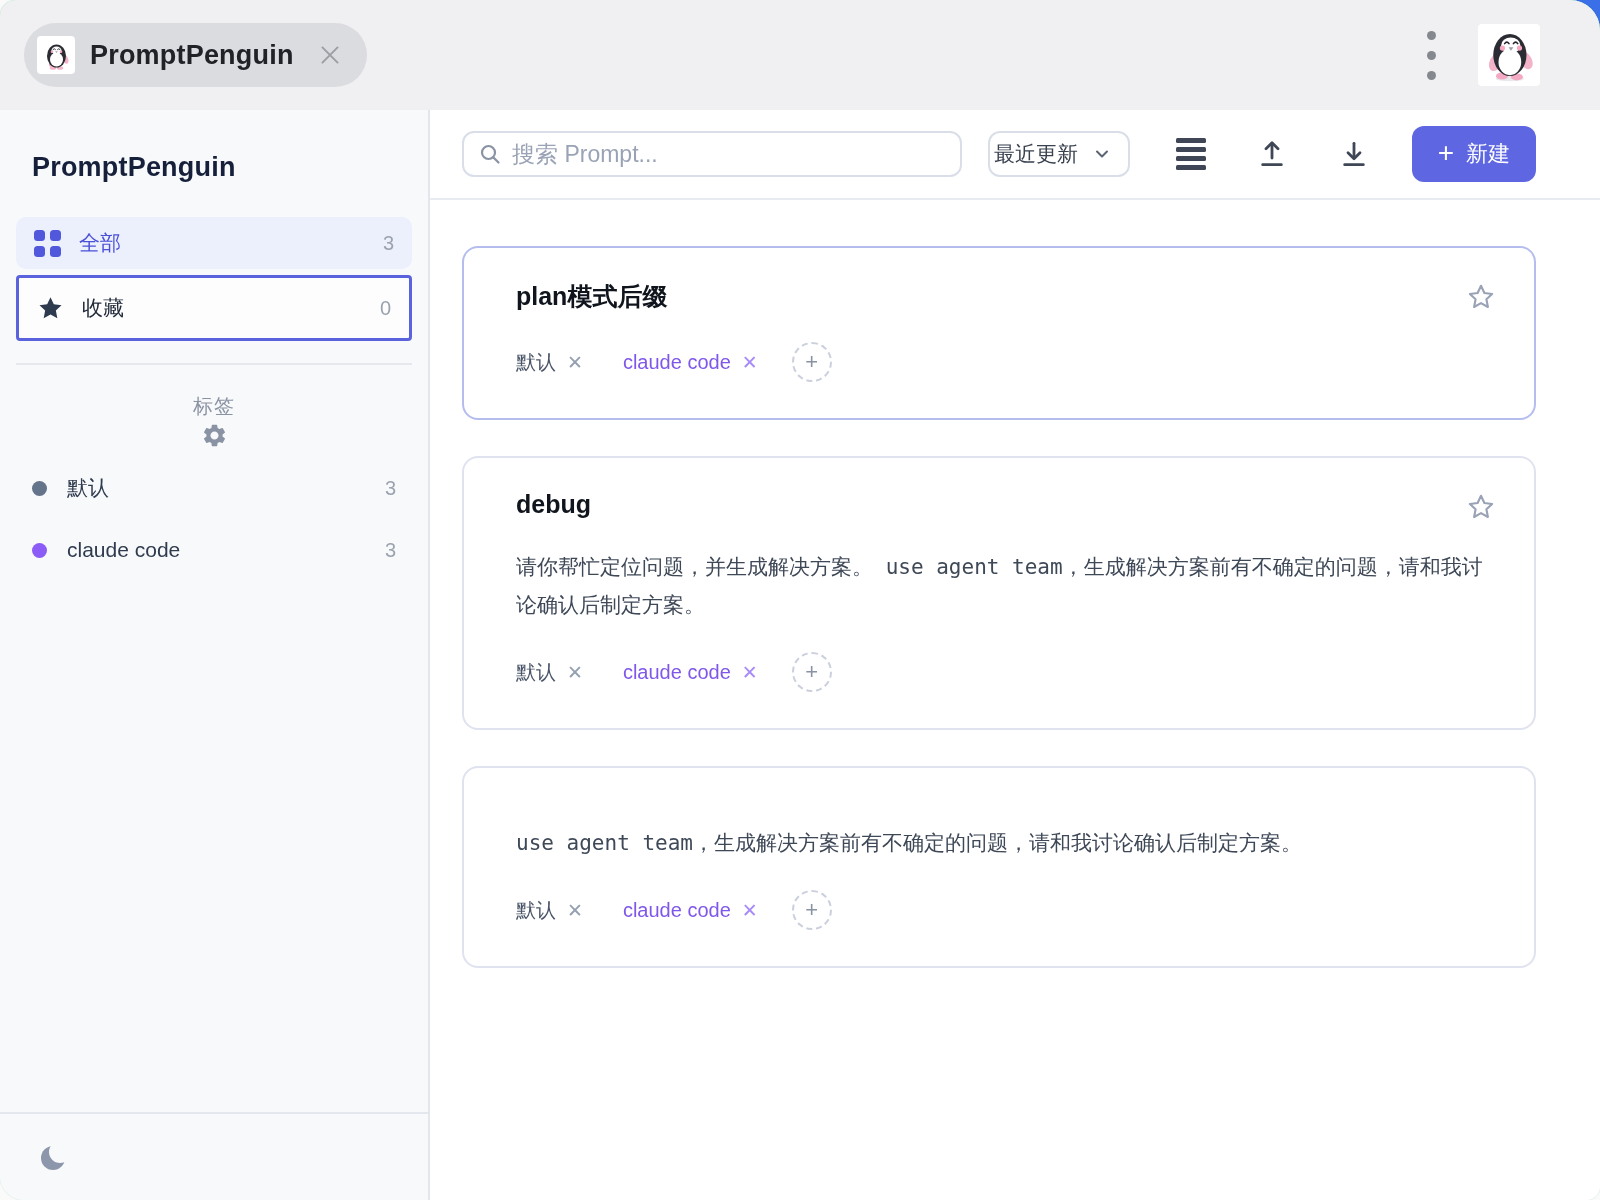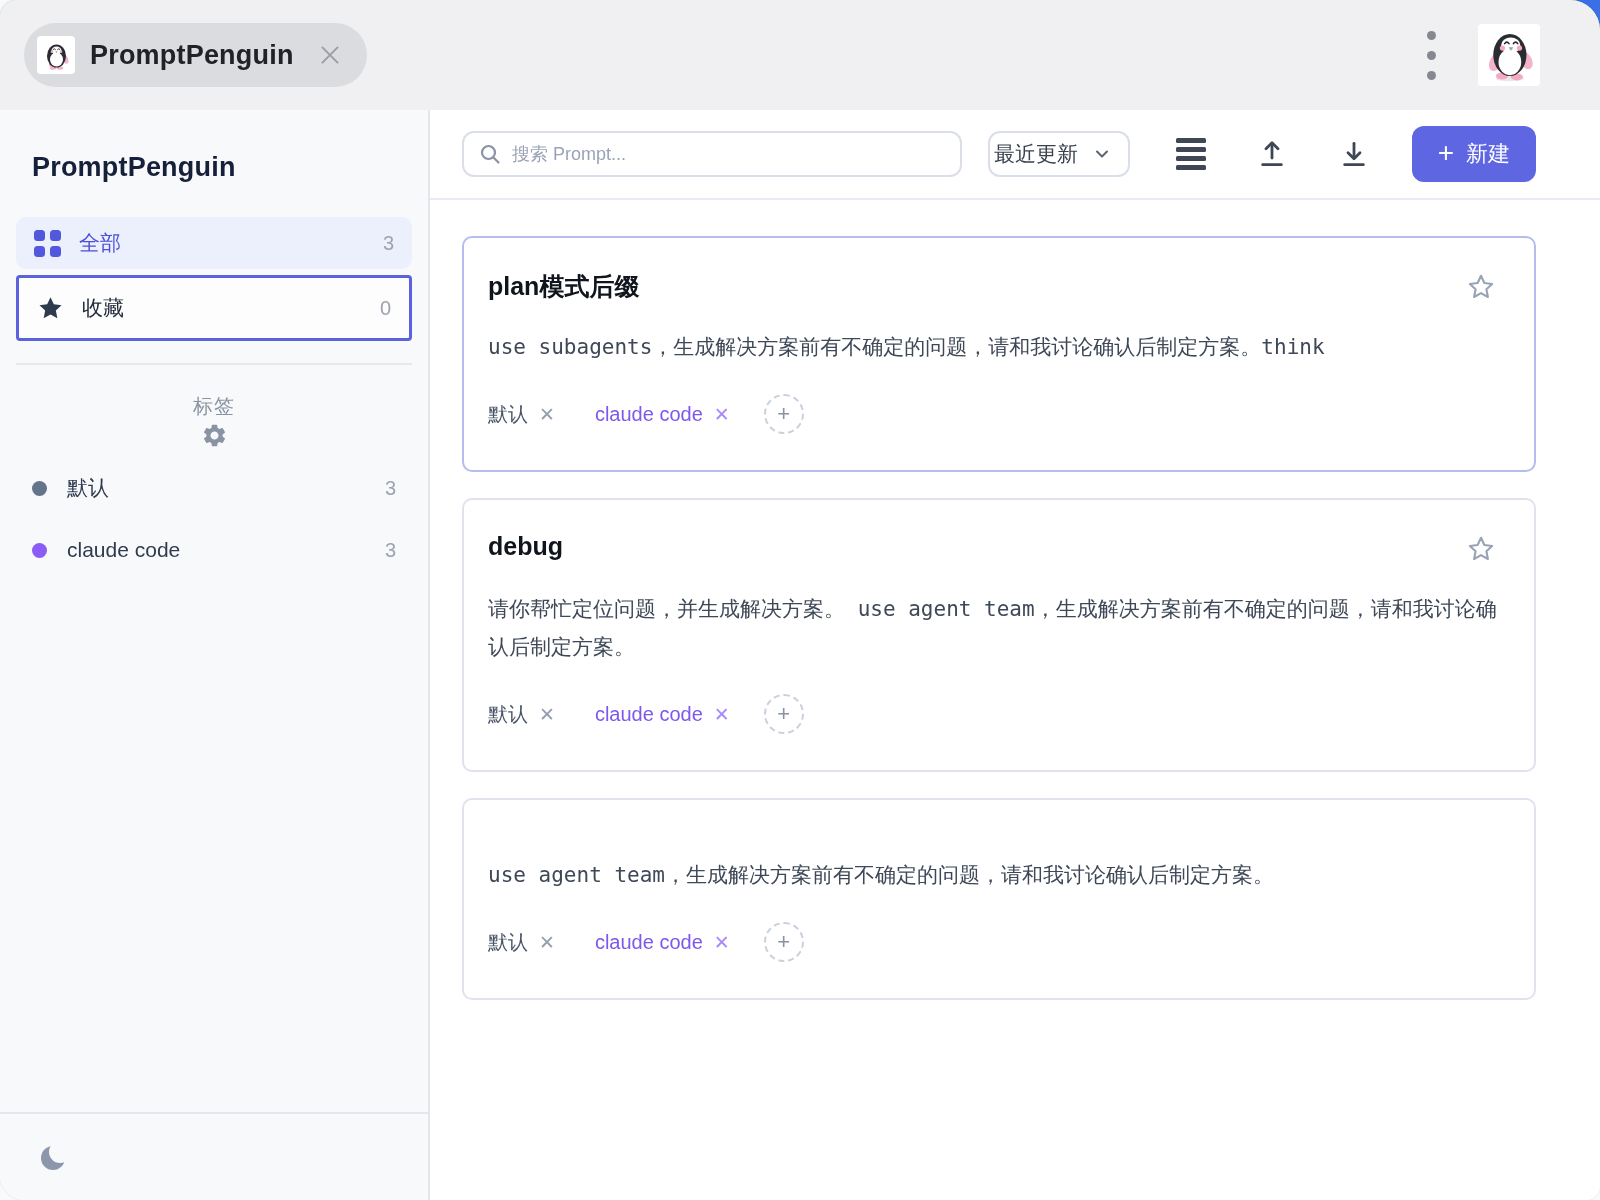--- a/index.html
+++ b/index.html
@@ -44,34 +44,34 @@
   .tag-dot { width:15px; height:15px; border-radius:50%; flex-shrink:0; }
   .tag-name { font-size:21px; color:#2f3b4e; flex:1; }
   .tag-count { font-size:20px; color:#9ca3b0; }
   .side-footer { position:absolute; left:0; right:0; bottom:0; height:88px; border-top:2px solid #e4e7ee; display:flex; align-items:center; padding-left:38px; }
   .moon-btn { cursor:pointer; display:flex; }
 
   
   .main { flex:1; display:flex; flex-direction:column; background:#ffffff; }
   .toolbar { height:90px; display:flex; align-items:center; padding:0 64px 0 32px; border-bottom:2px solid #e9ebf2; gap:0; }
   .search-box { width:500px; height:46px; border:2px solid #d9dee9; border-radius:12px; display:flex; align-items:center; padding:0 14px; gap:10px; background:#fff; }
-  .search-box input { border:none; outline:none; flex:1; font-size:18px; color:#3a4250; font-family:inherit; background:transparent; }
+  .search-box input { border:none; outline:none; flex:1; font-size:23px; color:#3a4250; font-family:inherit; background:transparent; }
   .search-box input::placeholder { color:#9aa3b5; }
   .sort-box { margin-left:26px; height:46px; border:2px solid #d9dee9; border-radius:12px; display:flex; align-items:center; padding:0 16px 0 4px; gap:14px; cursor:pointer; background:#fff; }
   .sort-label { font-size:21px; color:#39414f; }
   .tool-icon { margin-left:42px; cursor:pointer; display:flex; padding:4px; }
   .list-icon { display:flex; flex-direction:column; gap:4px; }
   .list-icon i { width:30px; height:5px; background:#3f4756; border-radius:1.5px; display:block; }
   .new-btn { margin-left:auto; height:56px; background:#5e66e2; border:none; border-radius:12px; color:#fff;
              display:flex; align-items:center; gap:12px; padding:0 26px; font-size:22px; cursor:pointer; font-family:inherit; }
   .new-plus { font-size:28px; font-weight:400; line-height:1; margin-top:-2px; }
 
   
   .content { flex:1; padding:36px 64px 0 32px; display:flex; flex-direction:column; gap:26px; overflow:hidden; }
-  .card { border:2px solid #e0e3ef; border-radius:10px; background:#fff; padding:32px 36px 36px 24px; }
+  .card { border:2px solid #e0e3ef; border-radius:16px; background:#fff; padding:32px 36px 36px 52px;margin-top:10px; }
   .card.highlight { border-color:#b5bdee; }
   .card-head { display:flex; align-items:flex-start; justify-content:space-between; }
   .card-title { font-size:25px; font-weight:700; color:#10151d; }
   .star-btn { cursor:pointer; display:flex; padding:2px; }
   .card-body { margin-top:24px; font-size:21px; line-height:38px; color:#3e4857;
                font-family:"DejaVu Sans Mono","Liberation Mono",monospace; }
   .card-tags { margin-top:28px; display:flex; align-items:center; }
   .chip { display:flex; align-items:center; gap:11px; margin-right:40px; }
   .chip-label { font-size:20px; }
   .chip.slate .chip-label { color:#4a5568; }
@@ -253,21 +253,20 @@
 
         <article class="card highlight">
           <div class="card-head">
             <h2 class="card-title">plan模式后缀</h2>
             <span class="star-btn">
               <svg width="30" height="30" viewBox="0 0 24 24" fill="none" stroke="#9aa3b5" stroke-width="1.7" stroke-linejoin="round">
                 <path d="M12 3l2.7 5.8 6.2.77-4.58 4.27 1.2 6.16L12 16.9l-5.52 3.1 1.2-6.16L3.1 9.57l6.2-.77z"></path>
               </svg>
             </span>
           </div>
-          <p class="card-body">use subagents，生成解决方案前有不确定的问题，请和我讨论确认后制定方案。think</p>
           <div class="card-tags">
             <span class="chip slate">
               <span class="chip-label">默认</span>
               <span class="chip-x">✕</span>
             </span>
             <span class="chip purple">
               <span class="chip-label">claude code</span>
               <span class="chip-x">✕</span>
             </span>
             <button class="add-tag">+</button>

